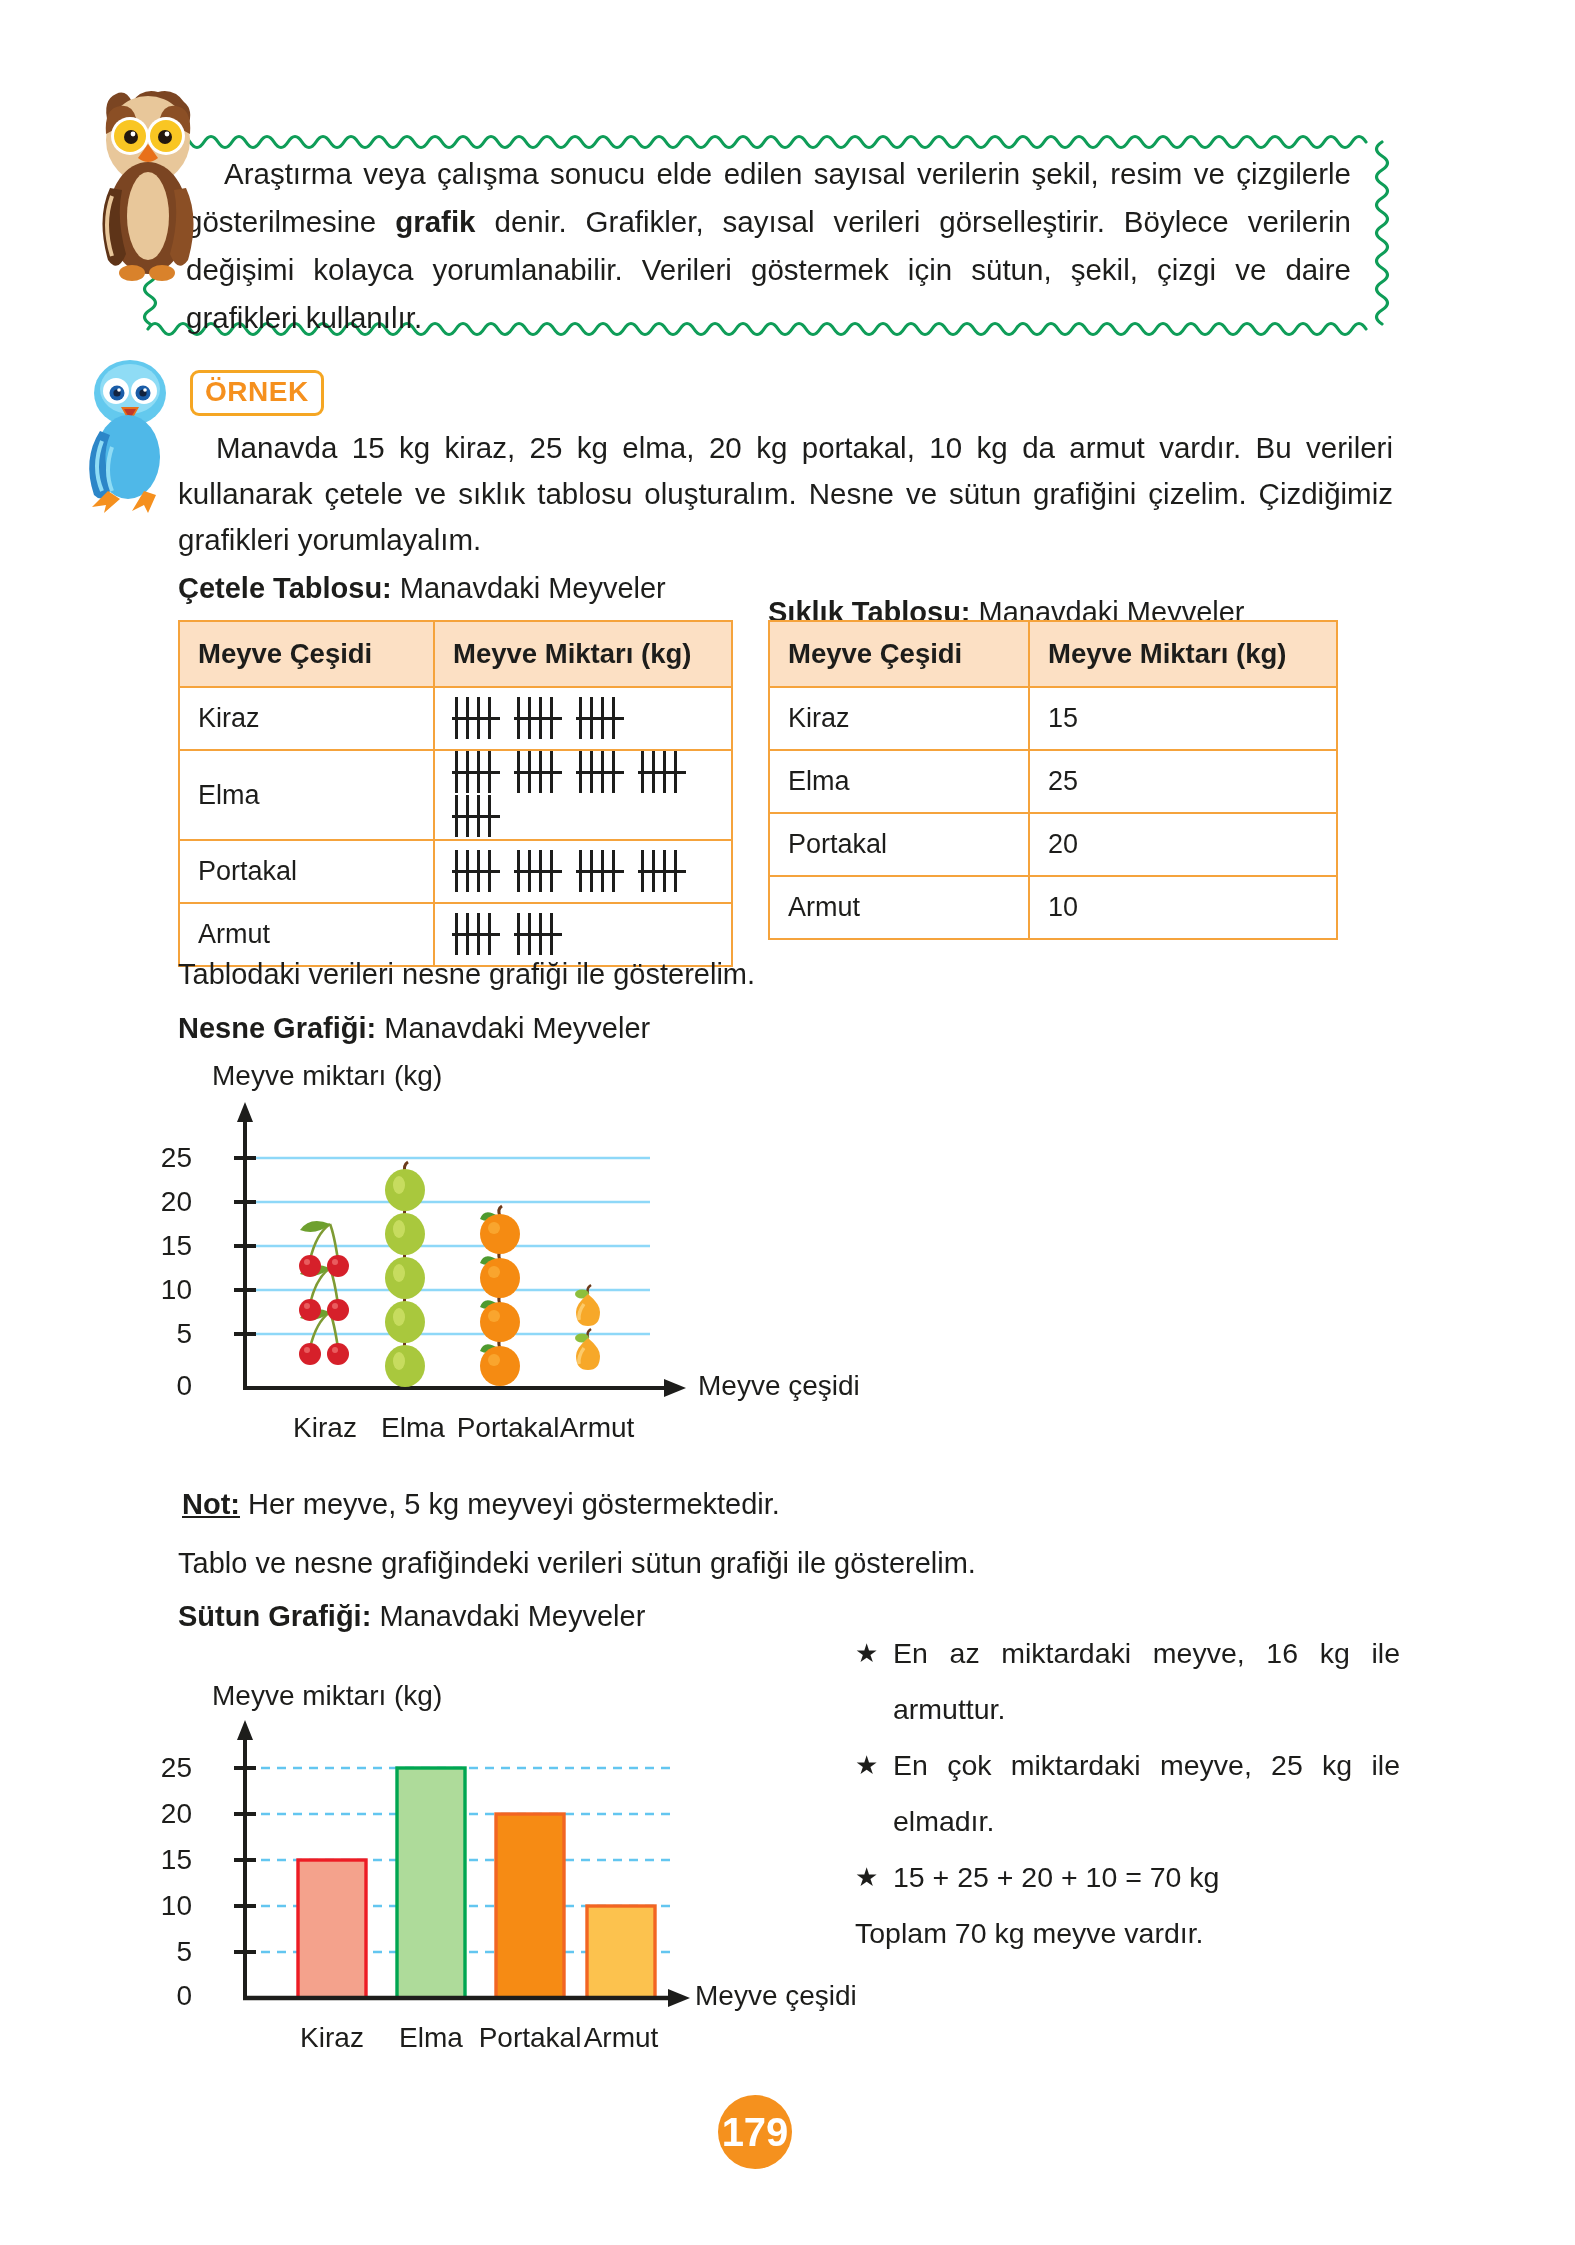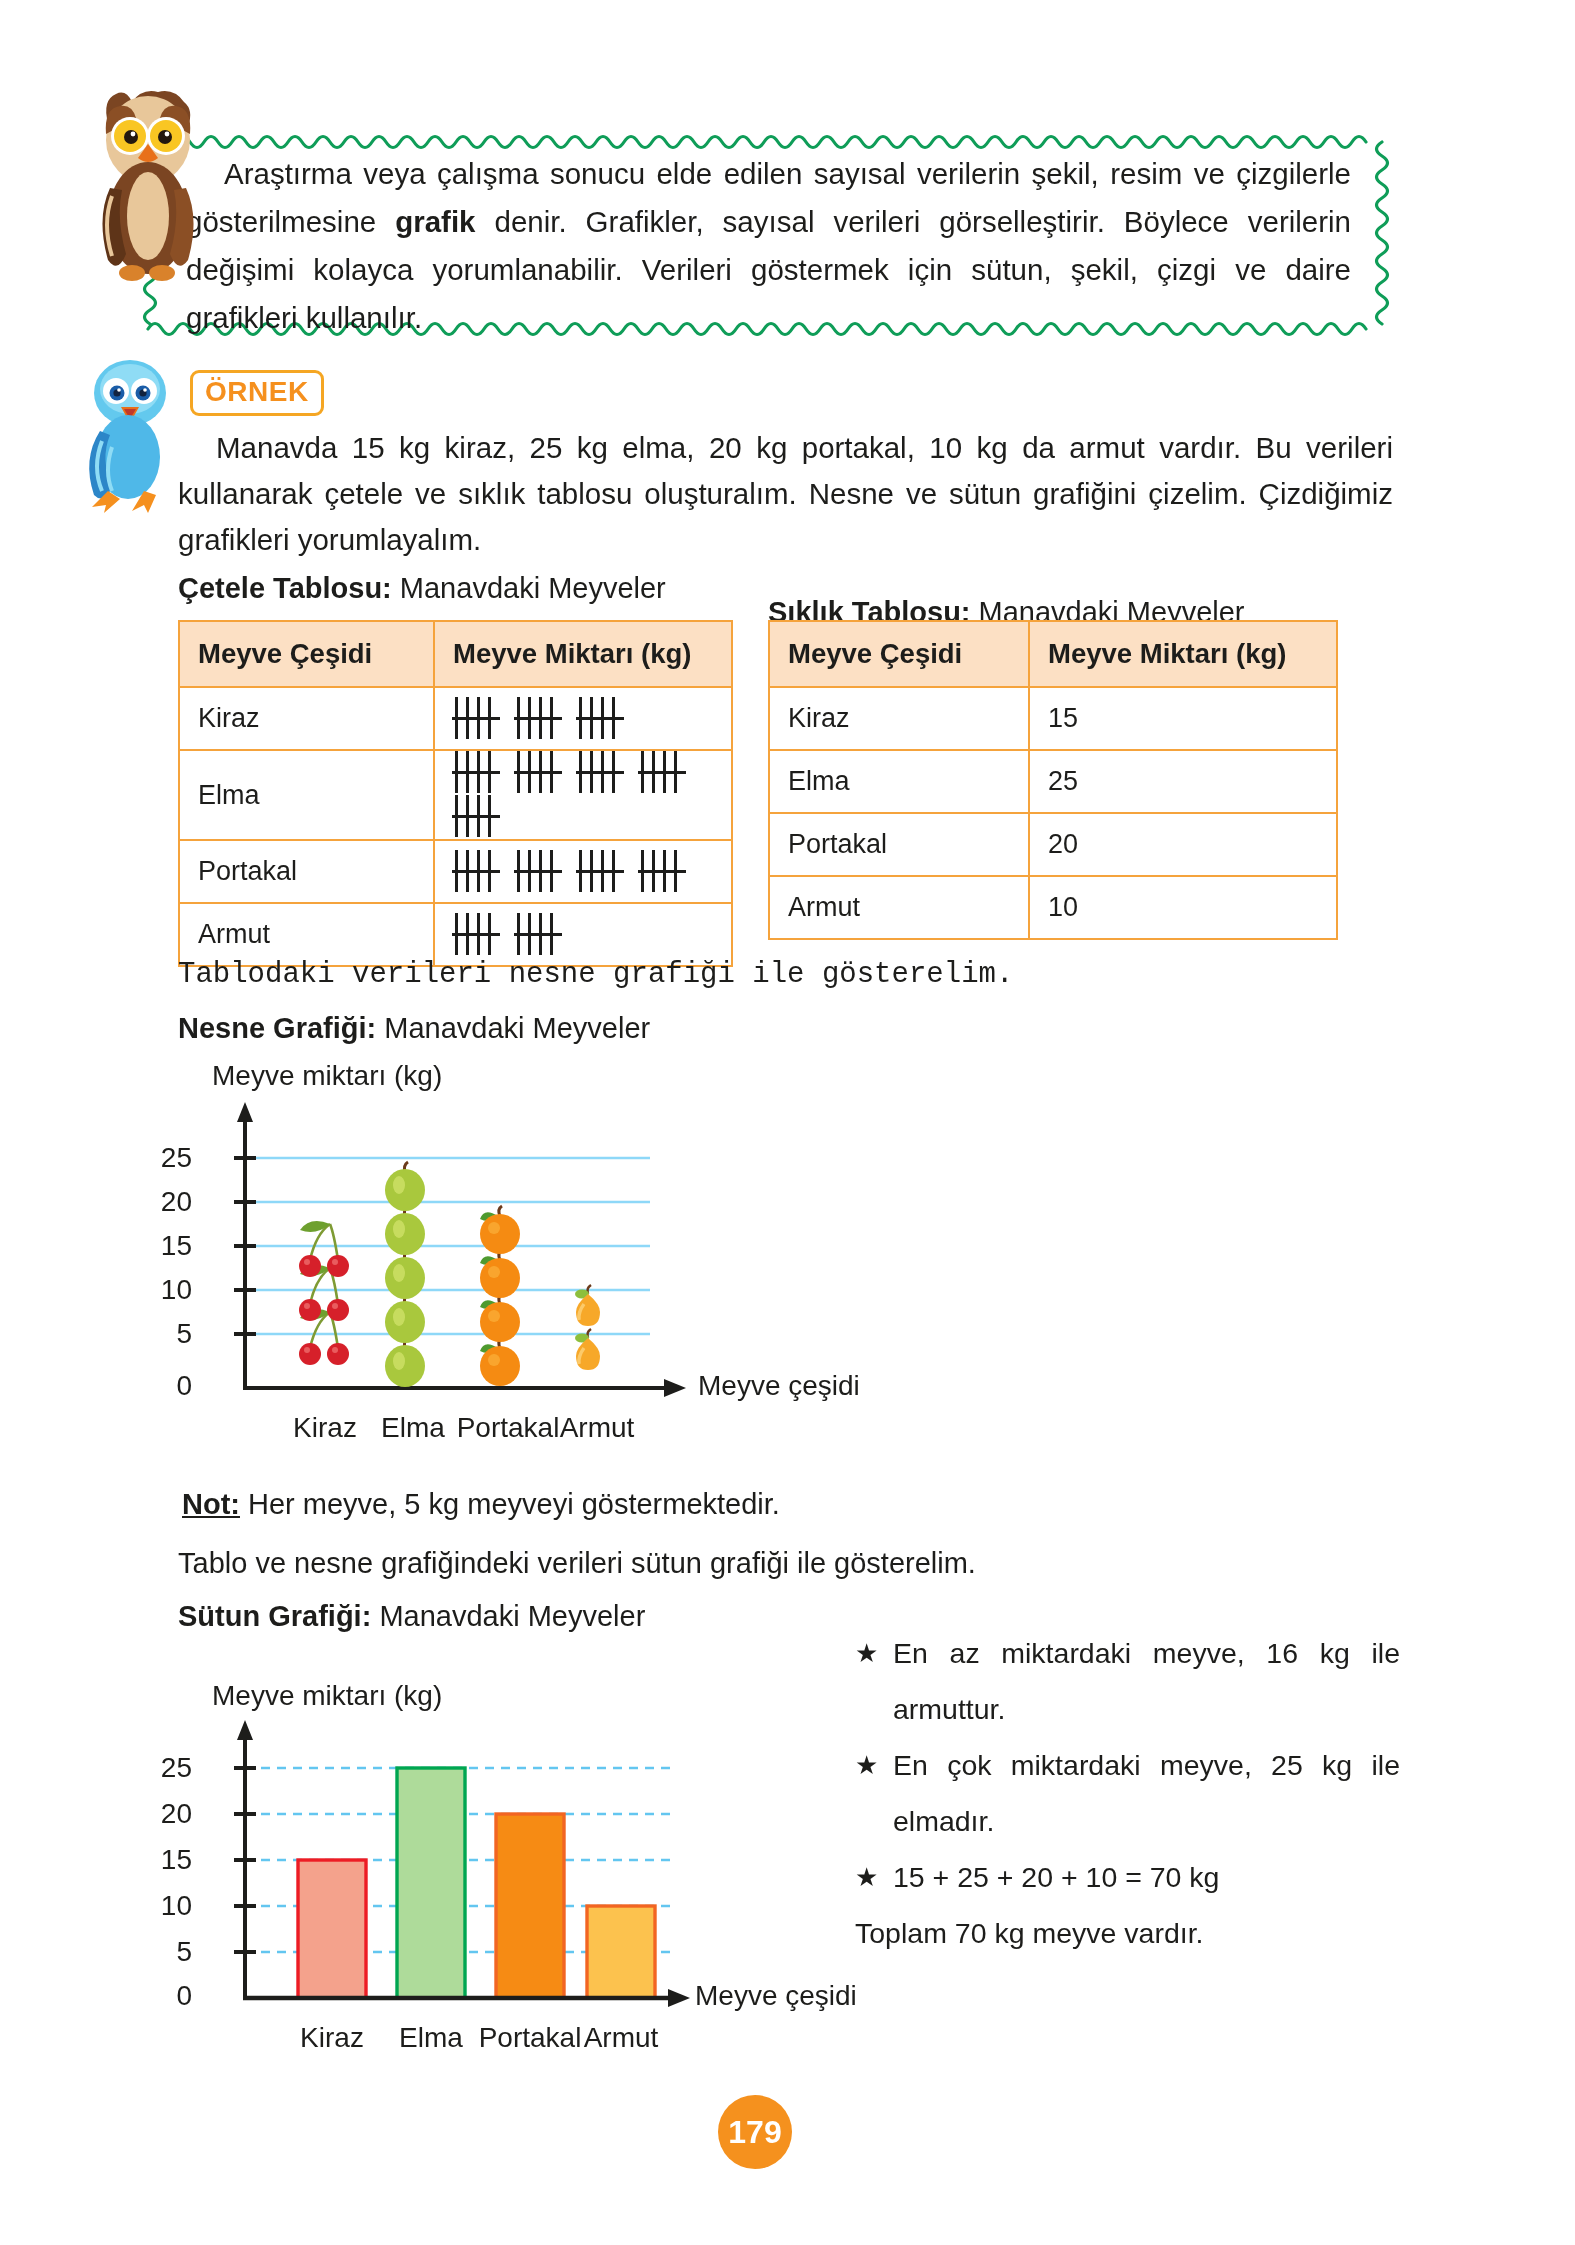--- a/index.html
+++ b/index.html
@@ -101,21 +101,21 @@
              font-size: 28.5px; line-height: 56px; color: #1d1d1b; }
   .bullets .row { display: block; position: relative; padding-left: 38px; text-align: justify; }
   .bullets .star { position: absolute; left: 0; top: 0; font-size: 26px; }
   .bullets .plain { display: block; padding-left: 0; }
 
   
   .pagenum {
     position: absolute; left: 718px; top: 2095px;
     width: 74px; height: 74px; border-radius: 50%;
     background: #F5911E; color: #fff;
-    font-size: 32px; font-weight: bold;
+    font-size: 40px; font-weight: bold;
     display: flex; align-items: center; justify-content: center;
   }
 </style>
 </head>
 <body>
 
 <div class="page">
 
   <div class="def-wrap">
     <div class="def-box">
@@ -273,21 +273,21 @@
           <td>Portakal</td>
           <td class="num">20</td>
         </tr>
         <tr>
           <td>Armut</td>
           <td class="num">10</td>
         </tr>
       </tbody>
   </table>
 
-  <div class="sentence" style="left:178px; top:958px;font-family:Liberation Mono, monospace;">Tablodaki verileri nesne grafiği ile gösterelim.</div>
+  <div class="sentence" style="left:178px; top:958px;">Tablodaki verileri nesne grafiği ile gösterelim.</div>
 
   <div class="cap" style="left:178px; top:1012px;">
     <b>Nesne Grafiği:</b><span> Manavdaki Meyveler</span>
   </div>
 
   <div class="objgraph">
     <div class="axis-title" style="left:62px; top:0px;">Meyve miktarı (kg)</div>
     <svg width="800" height="400" viewBox="0 0 800 400" style="position:absolute; left:0; top:38px;">
 
       <line x1="95" y1="60" x2="500" y2="60" stroke="#8ed8f8" stroke-width="2.4"></line>

